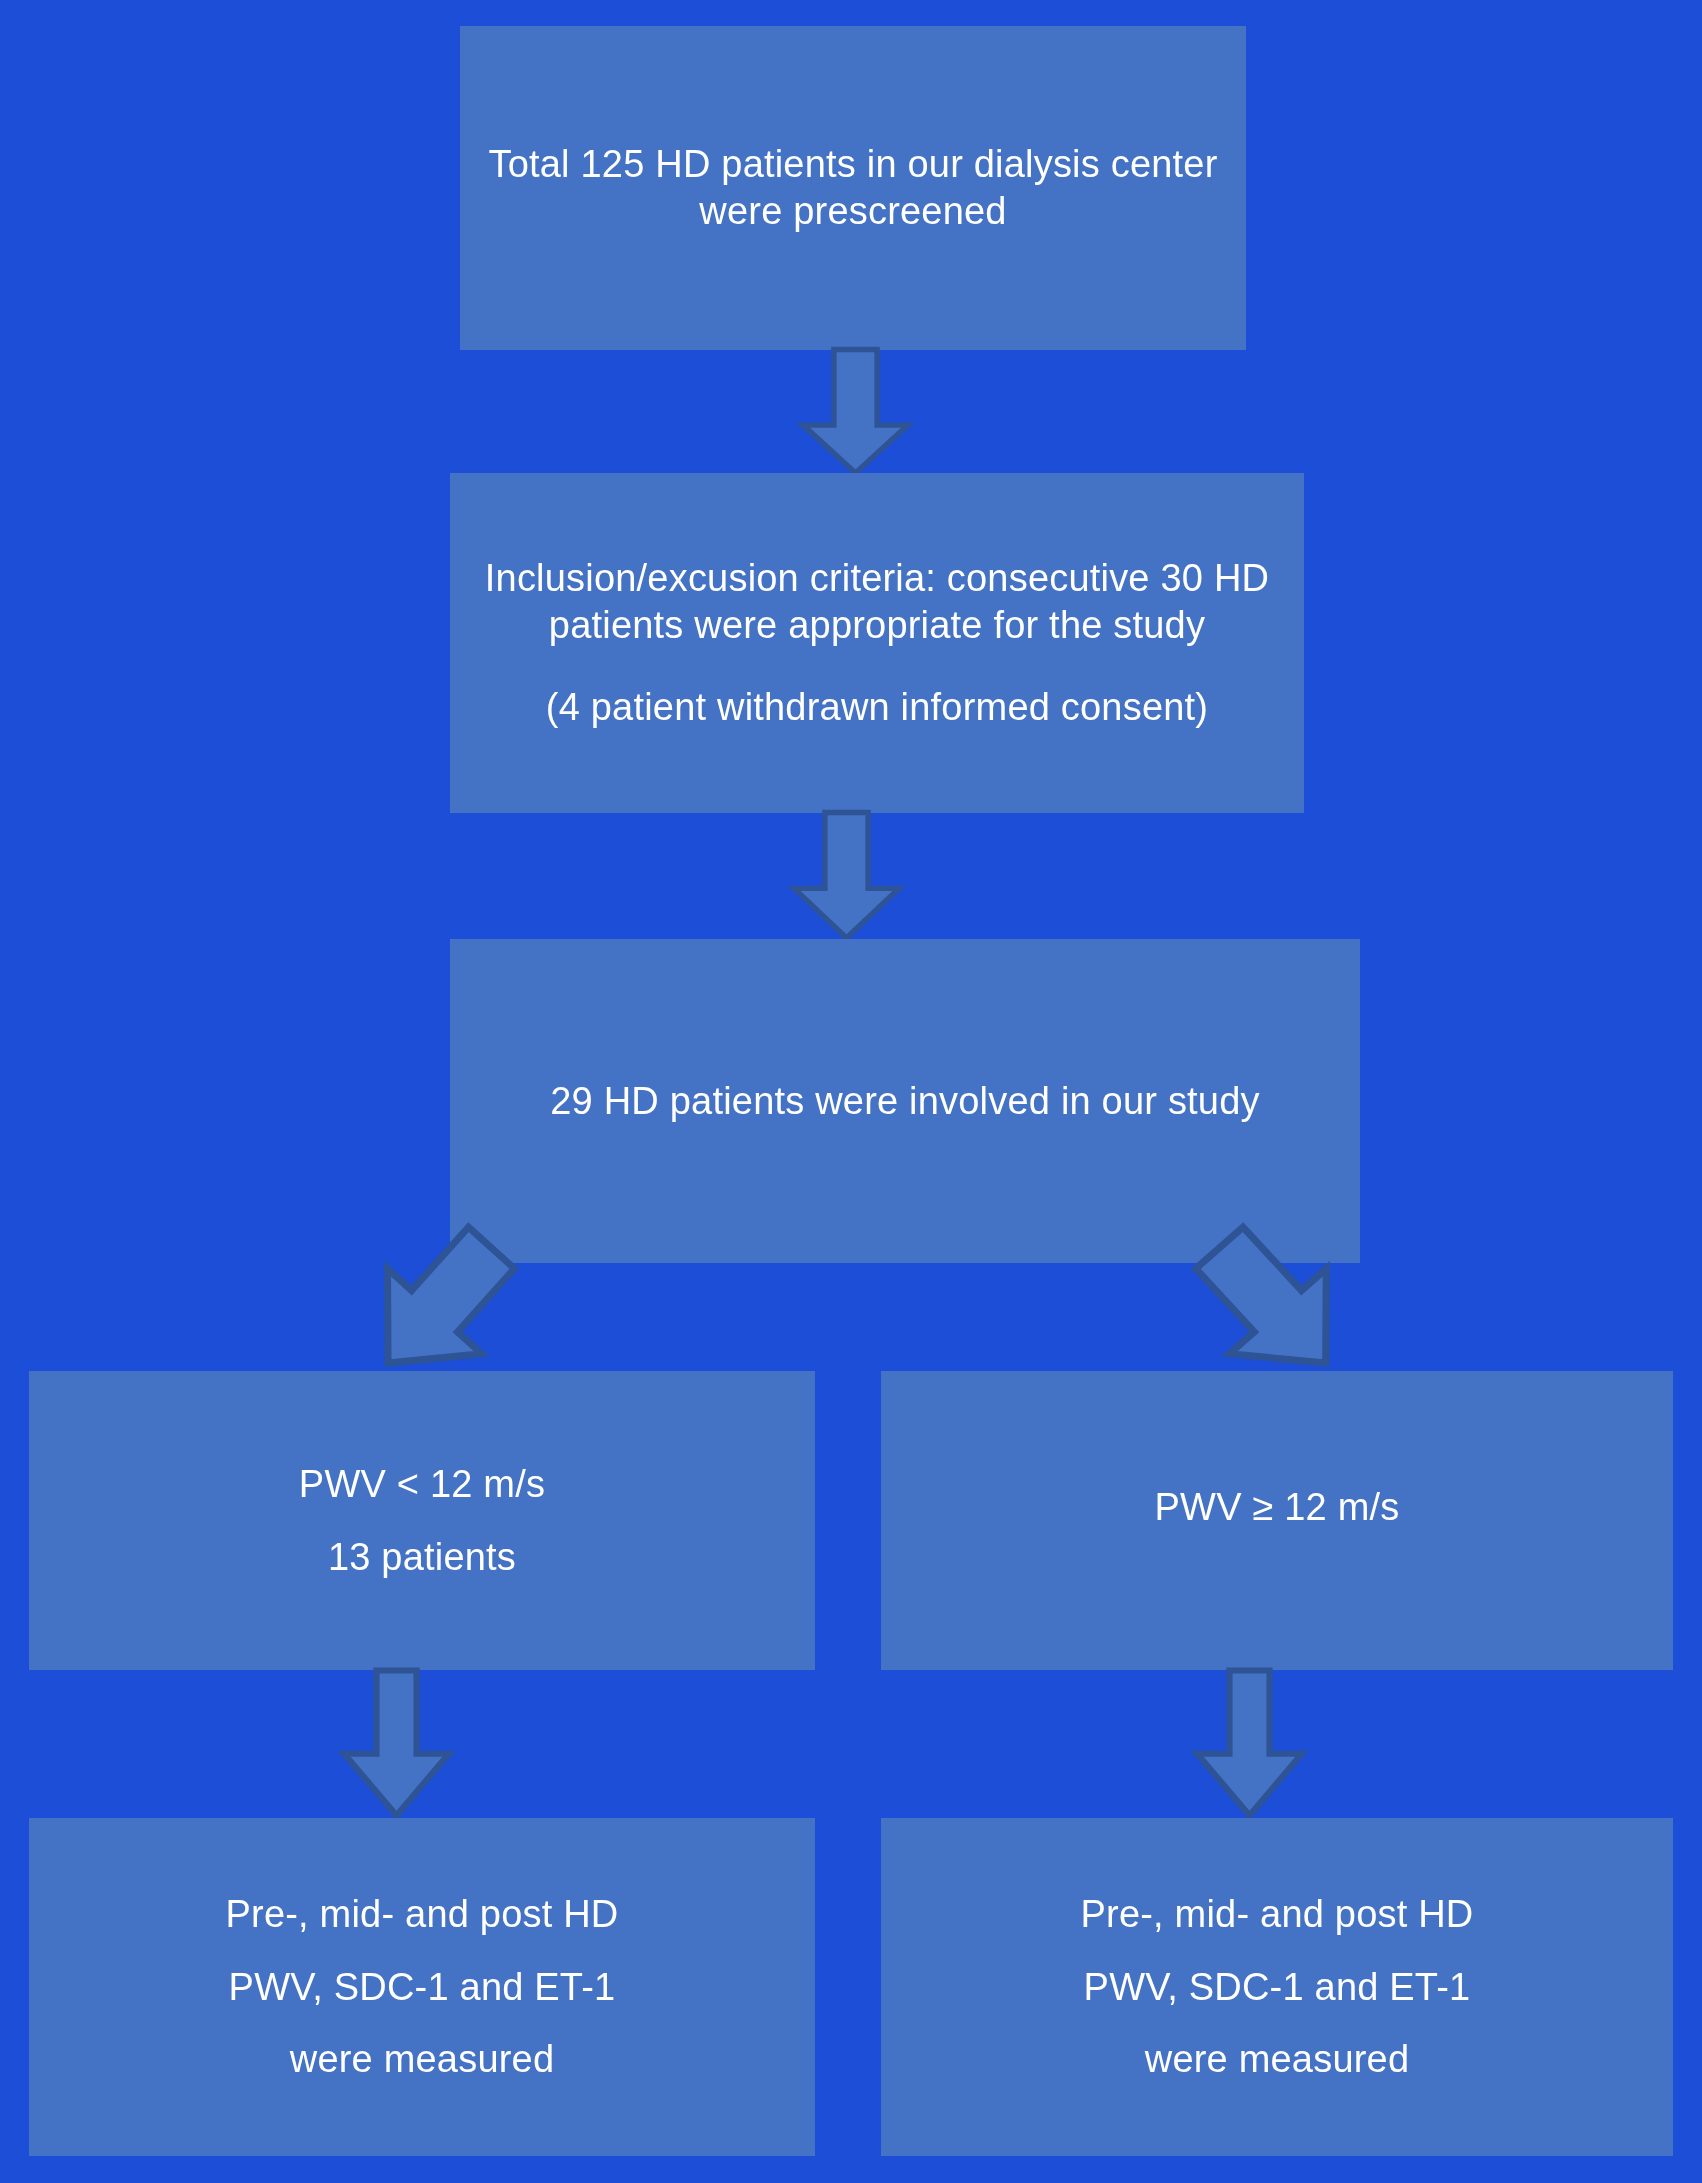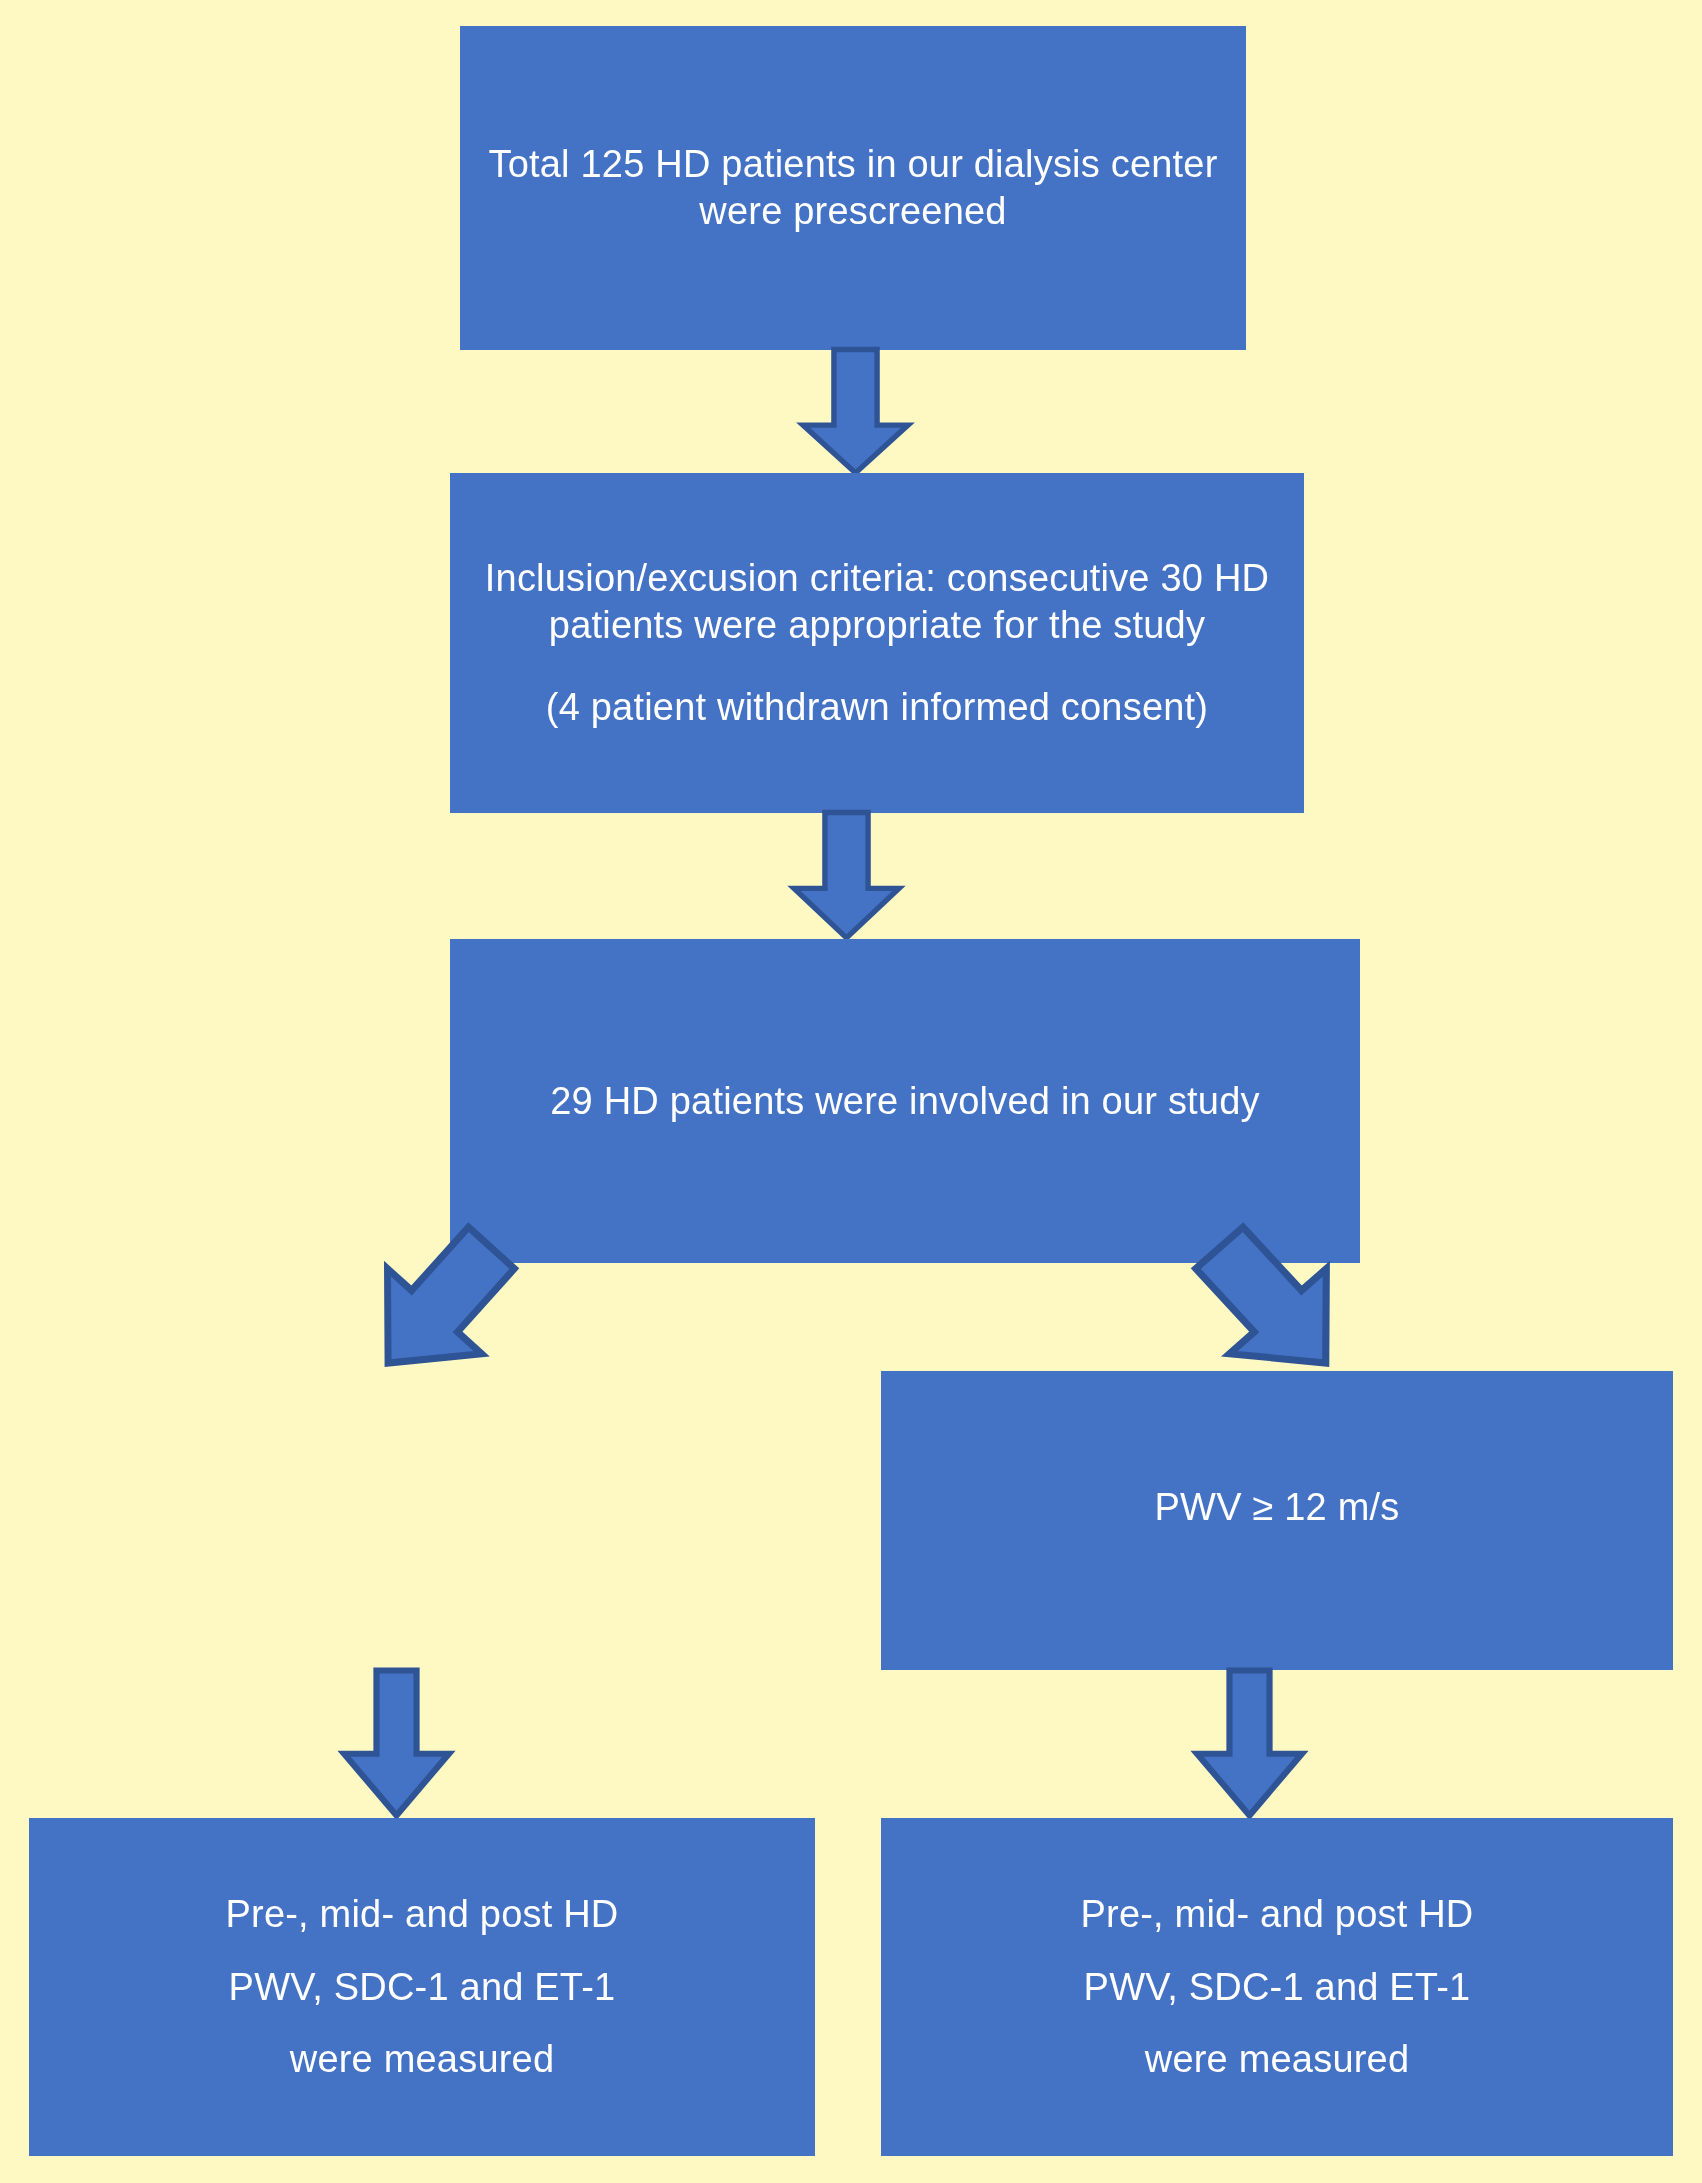--- a/index.html
+++ b/index.html
@@ -7,21 +7,21 @@
     background: #ffffff;
   }
   body {
     width: 1703px; height: 2183px;
     font-family: "Liberation Sans", sans-serif;
     overflow: hidden;
   }
   #stage {
     position: relative;
     width: 1703px; height: 2183px;
-    background: #fef9c3;
+    background: #1d4ed8;
   }
   .node {
     position: absolute;
     background: #4472C4;
     color: #ffffff;
     display: flex;
     flex-direction: column;
     align-items: center;
     justify-content: center;
     text-align: center;
@@ -99,20 +99,25 @@
   </div>
 
   <div class="arrow" id="arrow-right-branch">
     <svg viewBox="0 0 224 200" preserveAspectRatio="none" aria-hidden="true">
       <g transform="rotate(-42 112 100)">
         <polygon points="72,-14 152,-14 152,96 194,96 112,186 30,96 72,96" fill="#4472C4" stroke="#2E5496" stroke-width="9" stroke-linejoin="miter"></polygon>
       </g>
     </svg>
   </div>
 
+  <div class="node" id="node-pwv-low">
+    <p class="para">PWV &lt; 12 m/s</p>
+    <div class="gap-sm"></div>
+    <p class="para">13 patients</p>
+  </div>
 
   <div class="node" id="node-pwv-high">
     <p class="para">PWV ≥ 12 m/s</p>
     <div class="gap-sm"></div>
   </div>
 
   <div class="arrow" id="arrow-3">
     <svg viewBox="0 0 144 196" preserveAspectRatio="none" aria-hidden="true">
       <polygon points="46,2 98,2 98,110 140,110 72,190 4,110 46,110" fill="#4472C4" stroke="#2E5496" stroke-width="8" stroke-linejoin="miter"></polygon>
     </svg>

